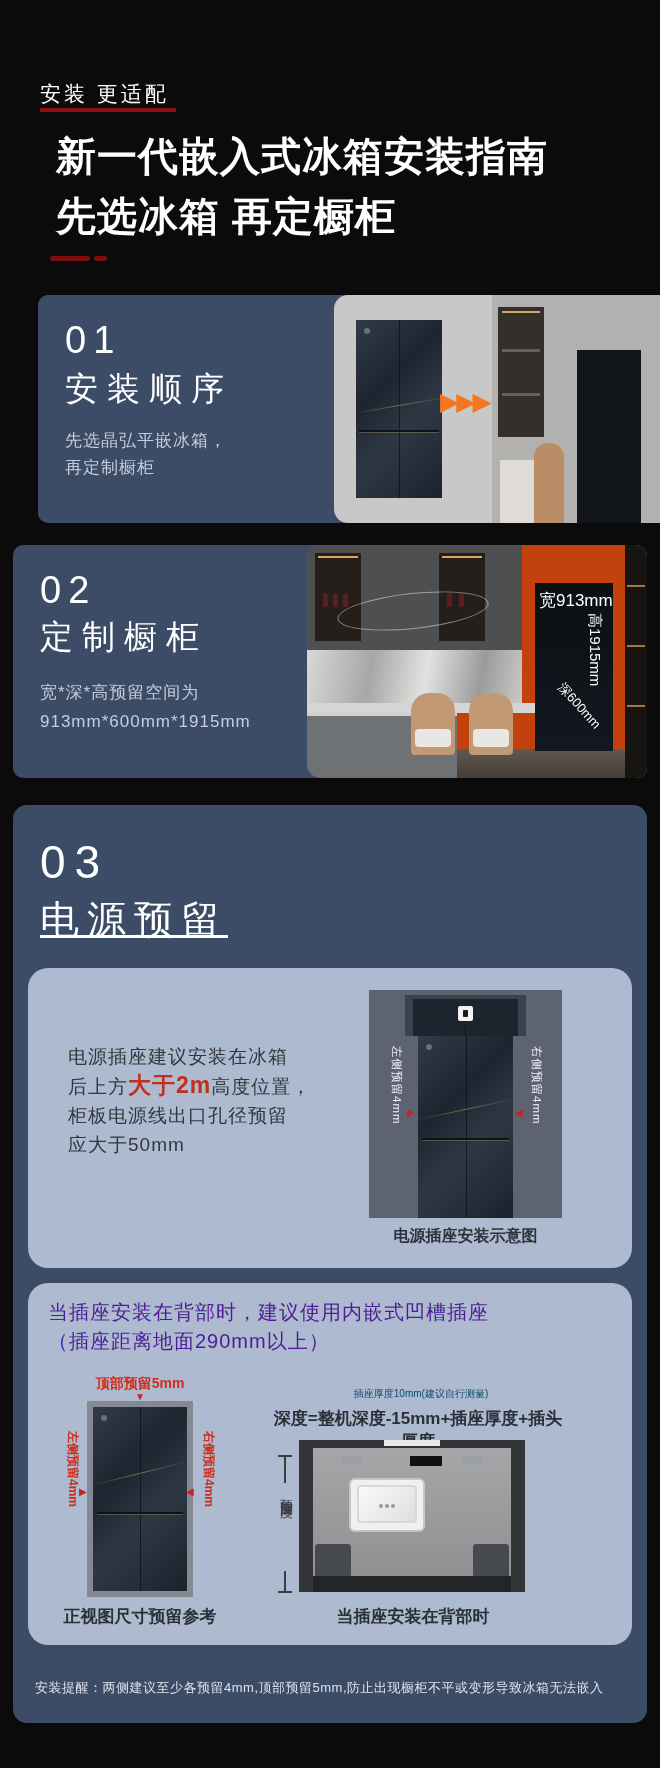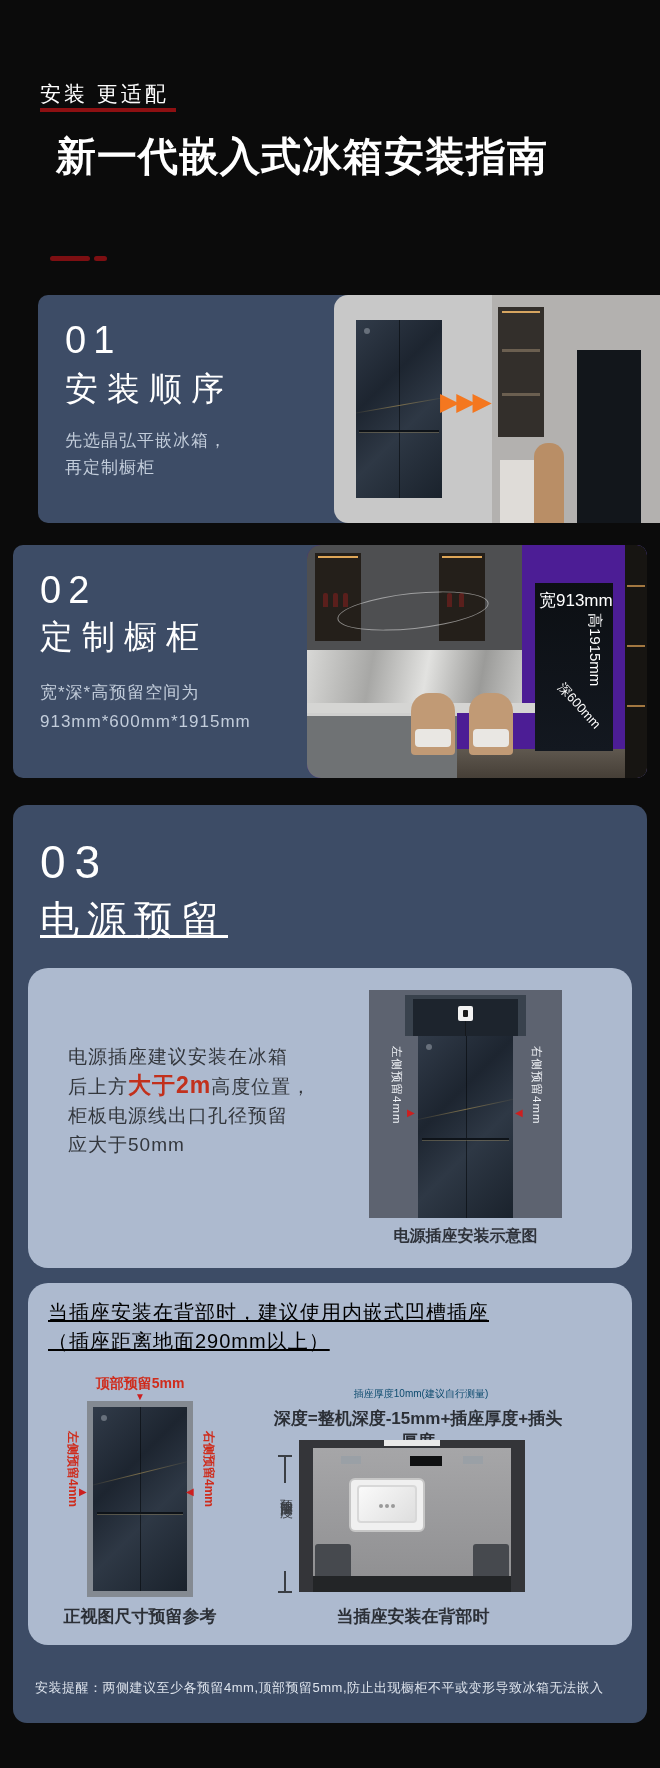--- a/index.html
+++ b/index.html
@@ -17,21 +17,21 @@
   
   .step-card{left:13px;width:634px;background:#3d4c66;border-radius:10px;overflow:hidden;}
   .card1{top:295px;height:228px;margin-left:25px;}
   .card2{top:545px;height:233px;}
   .step-num{left:27px;font-size:38px;color:#fff;letter-spacing:7px;}
   .step-title{left:27px;font-size:33px;color:#fff;letter-spacing:9px;}
   .step-desc{left:27px;font-size:17px;color:#c3cddb;letter-spacing:1px;}
 
   .card-photo{top:0;right:0;height:100%;border-radius:14px 10px 10px 14px;overflow:hidden;}
   .photo1{left:296px;background:#c8c8c8;}
-  .photo2{left:294px;background:#4c1d95;}
+  .photo2{left:294px;background:#c2410c;}
 
   
   .fridge{background:linear-gradient(135deg,#313b49 0%,#1d2530 35%,#2e3845 60%,#1a222c 100%);overflow:hidden;}
   .door-split{left:50%;top:0;width:1px;height:100%;background:rgba(5,8,12,.6);}
   .handle-line{left:4%;width:92%;height:2px;background:#0e1319;box-shadow:0 1px 0 rgba(180,160,110,.35);}
   .logo-dot{left:8px;top:8px;width:6px;height:6px;border-radius:50%;background:rgba(215,220,228,.35);}
   .vein{left:-8%;width:116%;height:1px;background:linear-gradient(90deg,transparent,rgba(195,165,92,.55),transparent);}
 
   
   .p1-fridge{left:22px;top:25px;width:86px;height:178px;}
@@ -80,21 +80,21 @@
   .dA-recess-outer{left:36px;top:5px;width:121px;height:41px;background:#39424d;}
   .dA-recess-inner{left:8px;top:4px;width:105px;height:37px;background:#1d242d;}
   .dA-socket{left:89px;top:16px;width:15px;height:15px;background:#f2f2f2;border-radius:2px;}
   .dA-socket-dot{left:5px;top:4px;width:5px;height:7px;background:#1a1a1a;border-radius:1px;}
   .dA-cord{left:96px;top:31px;width:1px;height:16px;background:#15181c;}
   .dA-fridge{left:49px;top:46px;width:95px;height:182px;}
   .dA-label{font-size:11.5px;color:#f2f4f8;letter-spacing:1px;}
   .marker{color:#cc1f1f;font-size:10px;line-height:10px;}
   .captionA{left:341px;top:258px;width:193px;text-align:center;font-size:16px;font-weight:600;color:#2e323a;}
 
-  .cardB-title{left:20px;font-size:20px;color:#000000;letter-spacing:1px;text-decoration:underline;}
+  .cardB-title{left:20px;font-size:20px;color:#4c1d95;letter-spacing:1px;}
   .red-label{color:#cf2c1c;font-weight:bold;}
   .fv-frame{left:59px;top:118px;width:94px;height:184px;border:6px solid #848a92;background:#262f3a;}
   .fv-caption,.tv-caption{font-size:17px;font-weight:bold;color:#2b2f36;text-align:center;}
 
   .tv-note{left:268px;top:104px;width:250px;text-align:center;font-size:10px;color:#0c4a6e;}
   .tv-formula{left:240px;top:124px;width:300px;text-align:center;font-size:17px;font-weight:bold;color:#2b2f36;}
   .bracket-piece{background:#3a3e44;}
   .tv-frame{left:271px;top:157px;width:226px;height:152px;background:#343539;}
   .tv-inner{left:14px;top:8px;width:198px;height:144px;background:linear-gradient(180deg,#a6a6a8,#8e8e90);}
   .tv-whitebar{left:85px;top:0;width:56px;height:6px;background:#e9e9e9;}
@@ -110,20 +110,21 @@
 </style>
 </head>
 <body>
 
 <div class="canvas">
 
   <div class="abs tagline">安装 更适配</div>
   <div class="abs tagline-underline"></div>
   <div class="abs main-title">
     <div>新一代嵌入式冰箱安装指南</div>
+    <div>先选冰箱 再定橱柜</div>
   </div>
   <div class="abs quote-dash1"></div>
   <div class="abs quote-dash2"></div>
 
   <div class="abs step-card card1">
     <div class="abs step-num" style="top:24px;">01</div>
     <div class="abs step-title" style="top:72px;">安装顺序</div>
     <div class="abs step-desc" style="top:134px;">先选晶弘平嵌冰箱，</div>
     <div class="abs step-desc" style="top:161px;">再定制橱柜</div>
 

